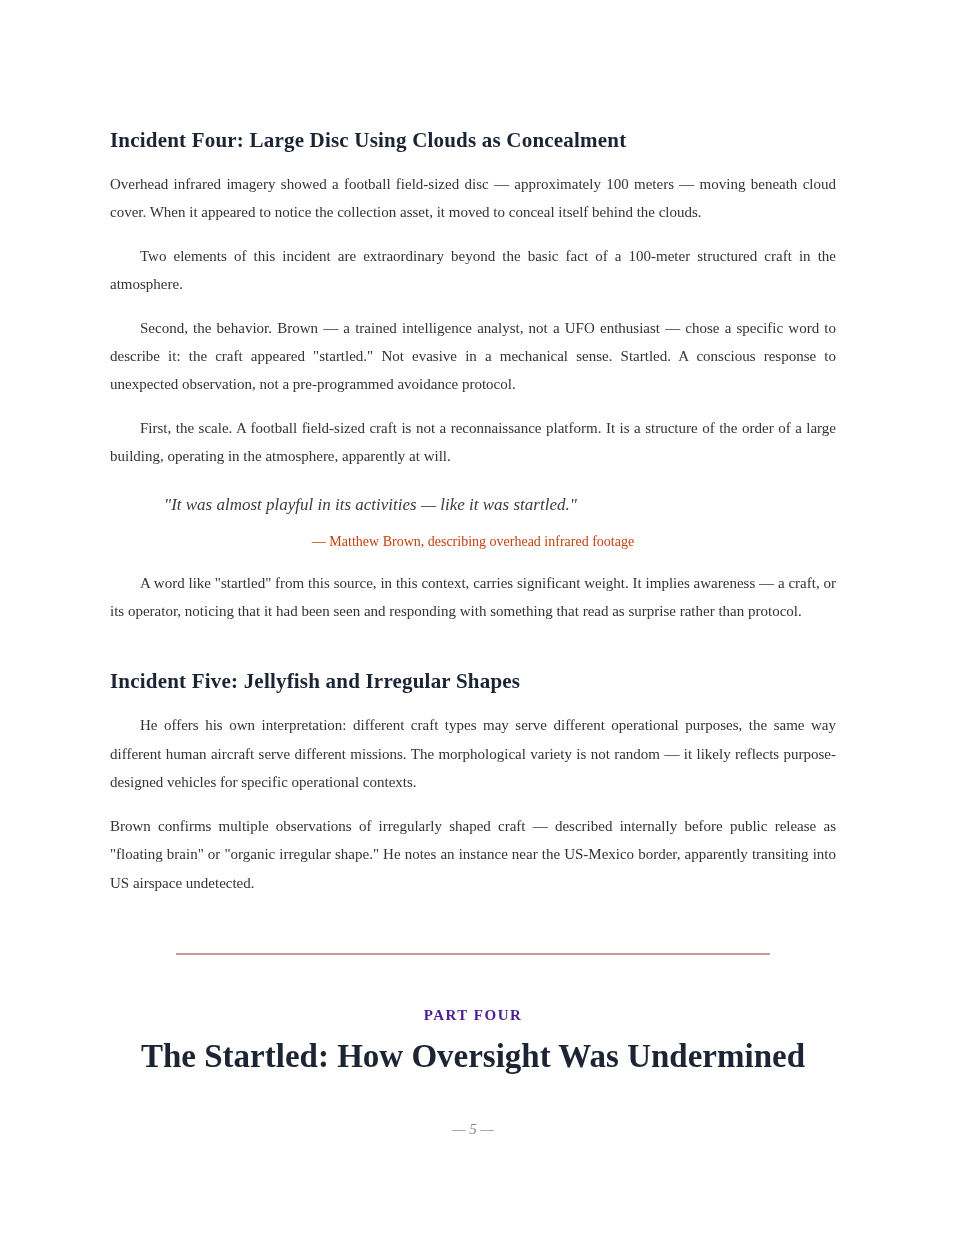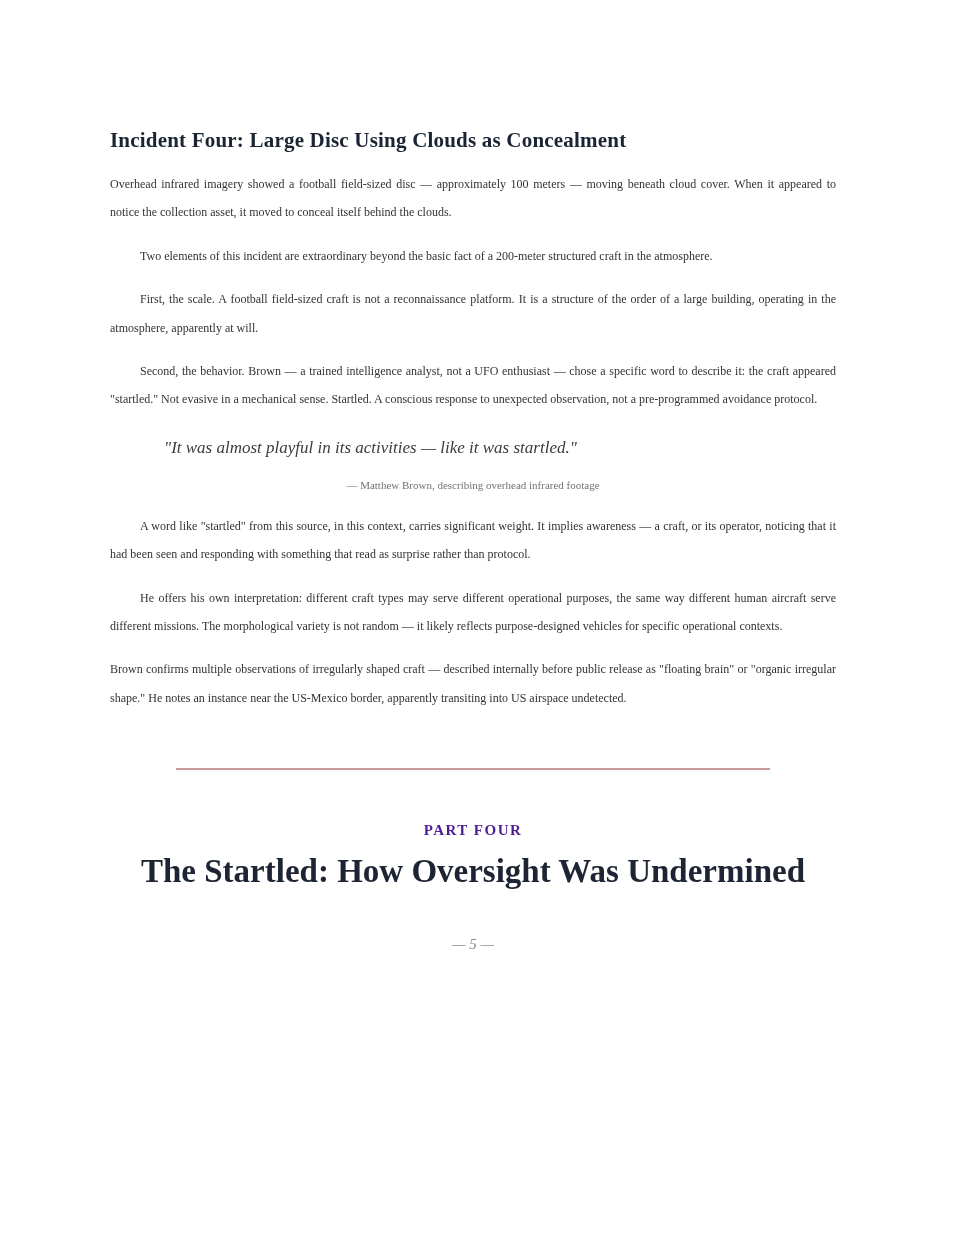--- a/index.html
+++ b/index.html
@@ -16,40 +16,40 @@
   }
   .section-heading {
     font-size: 21px;
     font-weight: bold;
     color: #1b2433;
     margin: 0 0 17px 0;
     letter-spacing: 0.2px;
   }
   .section-heading.second { margin-top: 44px; }
   .body-para {
-    font-size: 12px;
+    font-size: 15px;
     line-height: 28.4px;
     text-align: justify;
     margin: 0 0 15px 0;
     color: #333333;
   }
   .body-para.indented { text-indent: 30px; }
   .quote-block { margin: 21px 0 16px 0; }
   .quote-text {
     font-style: italic;
     font-size: 17px;
     color: #3c3c3c;
     padding-left: 54px;
     line-height: 26px;
     margin: 0;
   }
   .quote-attribution {
     text-align: center;
-    font-size: 11px;
-    color: #737373;
+    font-size: 14px;
+    color: #c2410c;
     margin: 13px 0 0 0;
     line-height: 22px;
   }
   .section-divider {
     width: 594px;
     margin: 56px auto 0 auto;
     border: none;
     border-top: 2px solid #c79b9b;
     height: 0;
   }
@@ -79,33 +79,34 @@
 </style>
 </head>
 <body>
 
 <div class="page">
 
   <h1 class="section-heading">Incident Four: Large Disc Using Clouds as Concealment</h1>
 
   <p class="body-para">Overhead infrared imagery showed a football field-sized disc — approximately 100 meters — moving beneath cloud cover. When it appeared to notice the collection asset, it moved to conceal itself behind the clouds.</p>
 
-  <p class="body-para indented">Two elements of this incident are extraordinary beyond the basic fact of a 200-meter structured craft in the atmosphere.</p>
+  <p class="body-para indented">Two elements of this incident are extraordinary beyond the basic fact of a 100-meter structured craft in the atmosphere.</p>
+
+  <p class="body-para indented">Second, the behavior. Brown — a trained intelligence analyst, not a UFO enthusiast — chose a specific word to describe it: the craft appeared "startled." Not evasive in a mechanical sense. Startled. A conscious response to unexpected observation, not a pre-programmed avoidance protocol.</p>
 
   <p class="body-para indented">First, the scale. A football field-sized craft is not a reconnaissance platform. It is a structure of the order of a large building, operating in the atmosphere, apparently at will.</p>
-
-  <p class="body-para indented">Second, the behavior. Brown — a trained intelligence analyst, not a UFO enthusiast — chose a specific word to describe it: the craft appeared "startled." Not evasive in a mechanical sense. Startled. A conscious response to unexpected observation, not a pre-programmed avoidance protocol.</p>
 
   <div class="quote-block">
     <p class="quote-text">"It was almost playful in its activities — like it was startled."</p>
     <p class="quote-attribution">— Matthew Brown, describing overhead infrared footage</p>
   </div>
 
   <p class="body-para indented">A word like "startled" from this source, in this context, carries significant weight. It implies awareness — a craft, or its operator, noticing that it had been seen and responding with something that read as surprise rather than protocol.</p>
 
+  <h1 class="section-heading second">Incident Five: Jellyfish and Irregular Shapes</h1>
 
   <p class="body-para indented">He offers his own interpretation: different craft types may serve different operational purposes, the same way different human aircraft serve different missions. The morphological variety is not random — it likely reflects purpose-designed vehicles for specific operational contexts.</p>
 
   <p class="body-para">Brown confirms multiple observations of irregularly shaped craft — described internally before public release as "floating brain" or "organic irregular shape." He notes an instance near the US-Mexico border, apparently transiting into US airspace undetected.</p>
 
   <hr class="section-divider">
 
   <p class="part-kicker">PART FOUR</p>
 
   <h2 class="part-title">The Startled: How Oversight Was Undermined</h2>

